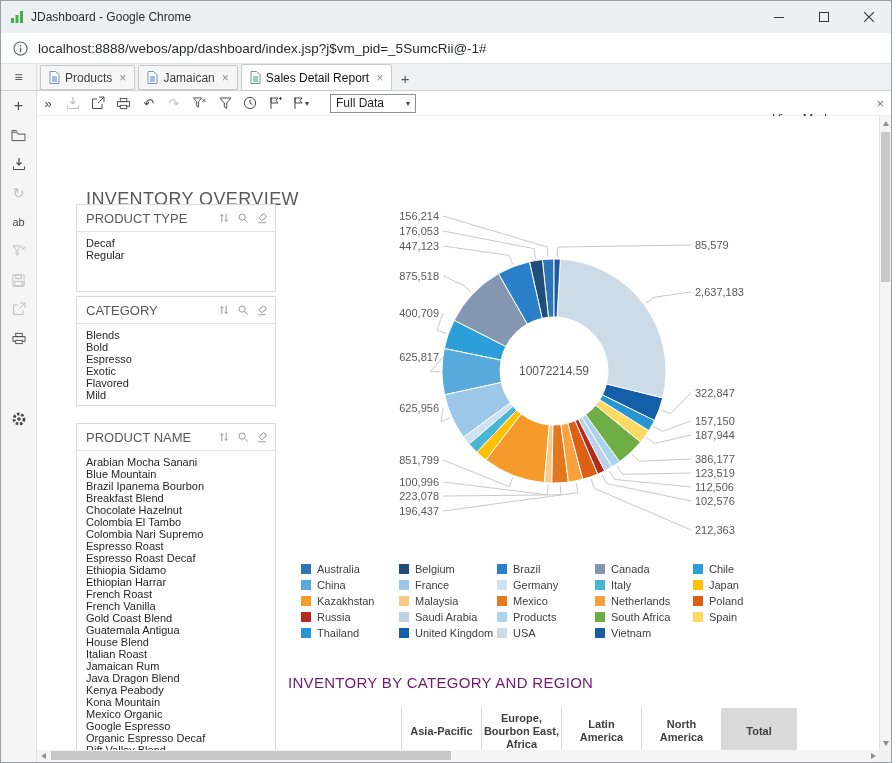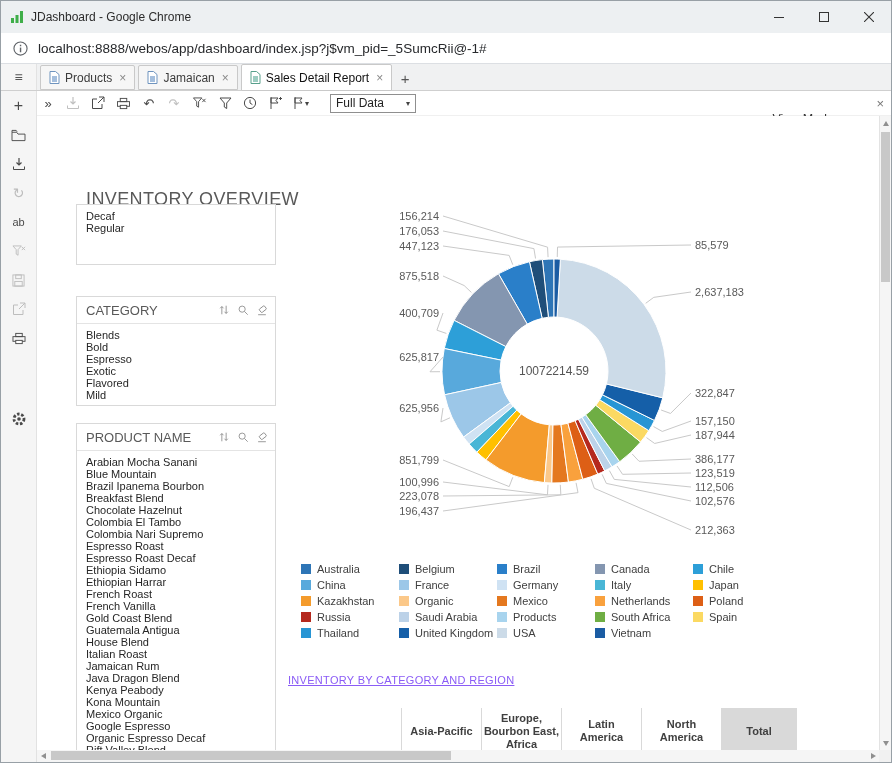--- a/index.html
+++ b/index.html
@@ -46,21 +46,21 @@
   .select{margin-left:10px;width:86px;height:19px;border:1px solid #8f8f8f;box-sizing:border-box;
     display:flex;align-items:center;justify-content:space-between;padding:0 5px;font-size:12px;color:#222;background:#fff;}
   .viewmode{position:absolute;right:48px;top:16px;height:100%;display:flex;align-items:center;
     gap:4px;font-size:12.5px;color:#333;}
   .tb-close{position:absolute;right:7px;top:0;height:100%;display:flex;align-items:center;
     font-size:13px;color:#777;}
   
   .content-row{flex:1;display:flex;min-height:0;}
   .content{position:relative;width:848px;height:639px;background:#fff;overflow:hidden;}
   .h1{position:absolute;left:49px;top:52px;font-size:18px;color:#595959;letter-spacing:.4px;margin-top:21px;}
-  .h2{position:absolute;left:251px;top:558px;font-size:11px;color:#8b5cf6;letter-spacing:.3px;text-decoration:underline;}
+  .h2{position:absolute;left:251px;top:558px;font-size:15px;color:#701a75;letter-spacing:.3px;}
   .panel{position:absolute;left:39px;width:200px;border:1px solid #d9d9d9;background:#fff;box-sizing:border-box;}
   .phead{display:flex;align-items:center;height:26px;padding:0 7px 0 9px;border-bottom:1px solid #e4e4e4;}
   .ptitle{flex:1;font-size:13px;color:#595959;}
   .picons{display:flex;gap:7px;align-items:center;}
   .plist{padding:5px 9px 4px 9px;}
   .fitem{font-size:11px;line-height:12px;color:#262626;white-space:nowrap;}
   #panel-type{top:88px;} #panel-type .plist{min-height:50px;}
   #panel-cat{top:180px;}
   #panel-name{top:307px;height:332px;overflow:hidden;}
   
@@ -313,20 +313,43 @@
         <div class="tb-close">
           <span>×</span>
         </div>
       </div>
 
       <div class="content-row">
         <div class="content">
           <div class="h1">INVENTORY OVERVIEW</div>
 
           <div class="panel" id="panel-type">
+            <div class="phead">
+              <span class="ptitle">PRODUCT TYPE</span>
+              <span class="picons">
+                <span>
+                    <svg width="12" height="12" viewBox="0 0 14 14">
+                      <path d="M4.5 12V3M2.5 5l2-2 2 2" fill="none" stroke="#8a8a8a"></path>
+                      <path d="M9.5 2v9M7.5 9l2 2 2-2" fill="none" stroke="#8a8a8a"></path>
+                    </svg>
+                  </span>
+                <span>
+                    <svg width="12" height="12" viewBox="0 0 14 14">
+                      <circle cx="6" cy="6" r="3.6" fill="none" stroke="#8a8a8a"></circle>
+                      <path d="M8.8 8.8L12.5 12.5" stroke="#8a8a8a"></path>
+                    </svg>
+                  </span>
+                <span>
+                    <svg width="12" height="12" viewBox="0 0 14 14">
+                      <rect x="4.2" y="3.5" width="7.5" height="5" rx="1" transform="rotate(-38 8 6)" fill="none" stroke="#8a8a8a"></rect>
+                      <path d="M2.5 12.5h9" stroke="#8a8a8a"></path>
+                    </svg>
+                  </span>
+              </span>
+            </div>
             <div class="plist">
                 <div class="fitem">Decaf</div>
                 <div class="fitem">Regular</div>
               </div>
           </div>
 
           <div class="panel" id="panel-cat">
             <div class="phead">
               <span class="ptitle">CATEGORY</span>
               <span class="picons">
@@ -525,21 +548,21 @@
               <div class="lg-item">
                 <span class="sw" style="background: rgb(255, 192, 0);"></span>
                 <span class="lb">Japan</span>
               </div>
               <div class="lg-item">
                 <span class="sw" style="background: rgb(244, 155, 44);"></span>
                 <span class="lb">Kazakhstan</span>
               </div>
               <div class="lg-item">
                 <span class="sw" style="background: rgb(251, 200, 137);"></span>
-                <span class="lb">Organic</span>
+                <span class="lb">Malaysia</span>
               </div>
               <div class="lg-item">
                 <span class="sw" style="background: rgb(228, 120, 31);"></span>
                 <span class="lb">Mexico</span>
               </div>
               <div class="lg-item">
                 <span class="sw" style="background: rgb(249, 161, 61);"></span>
                 <span class="lb">Netherlands</span>
               </div>
               <div class="lg-item">

